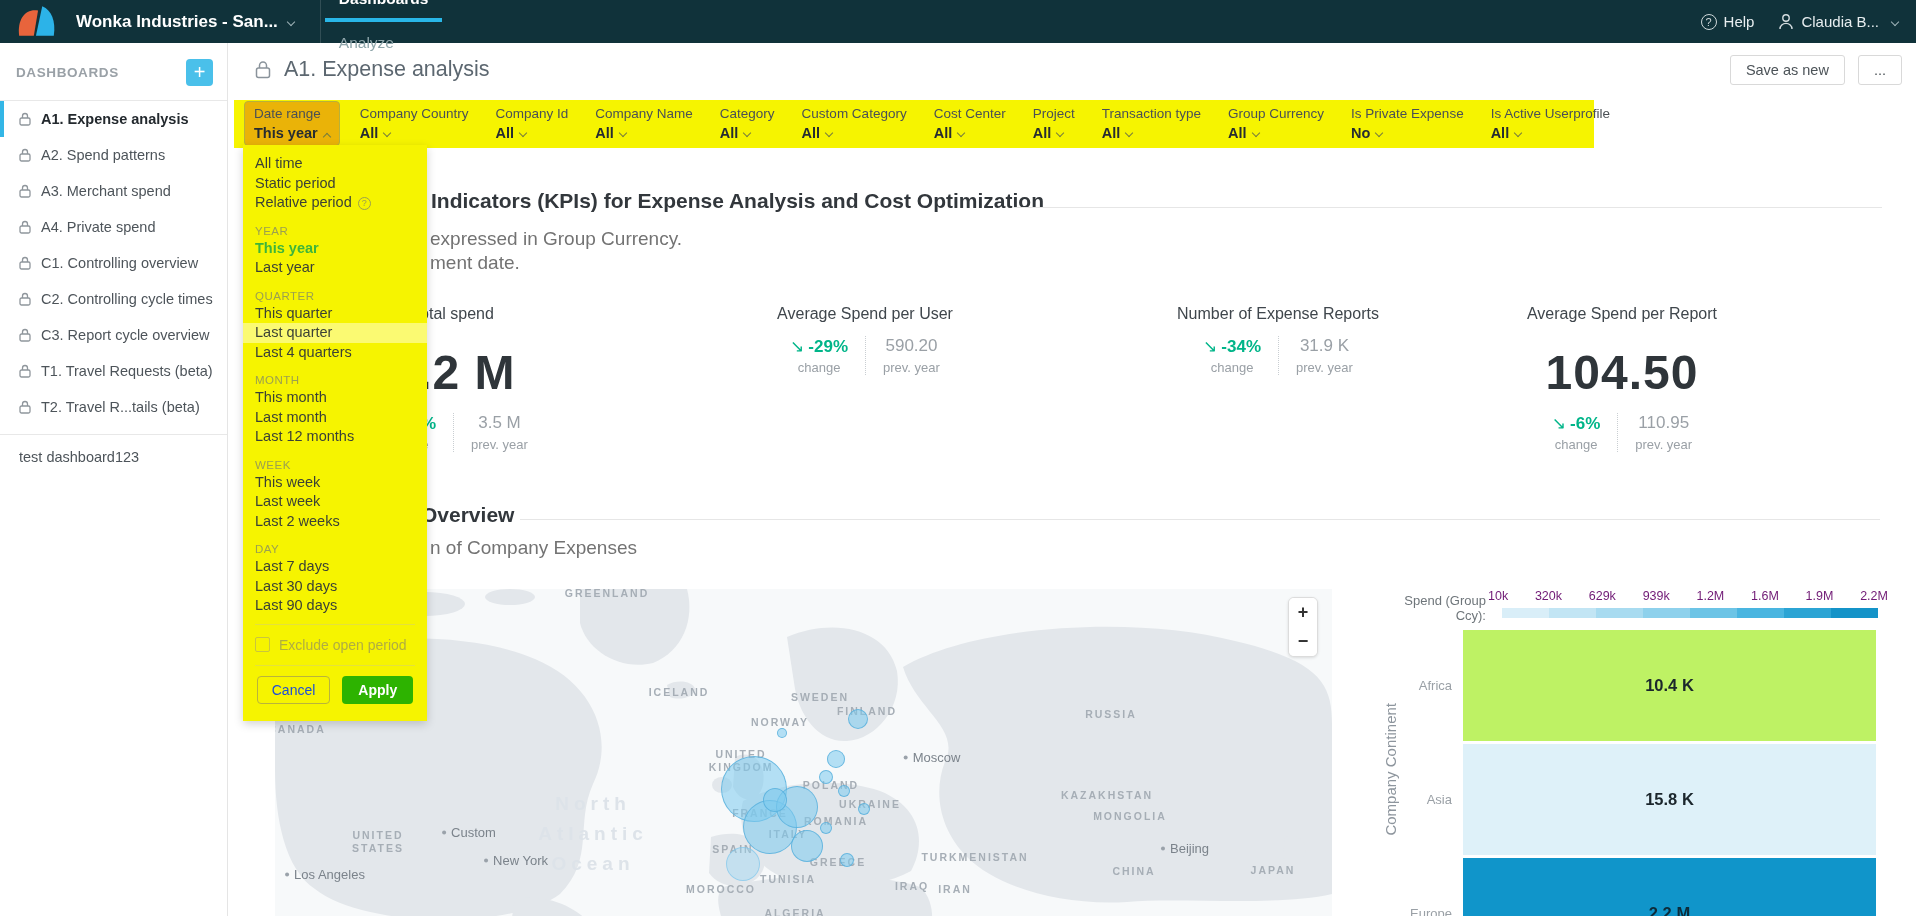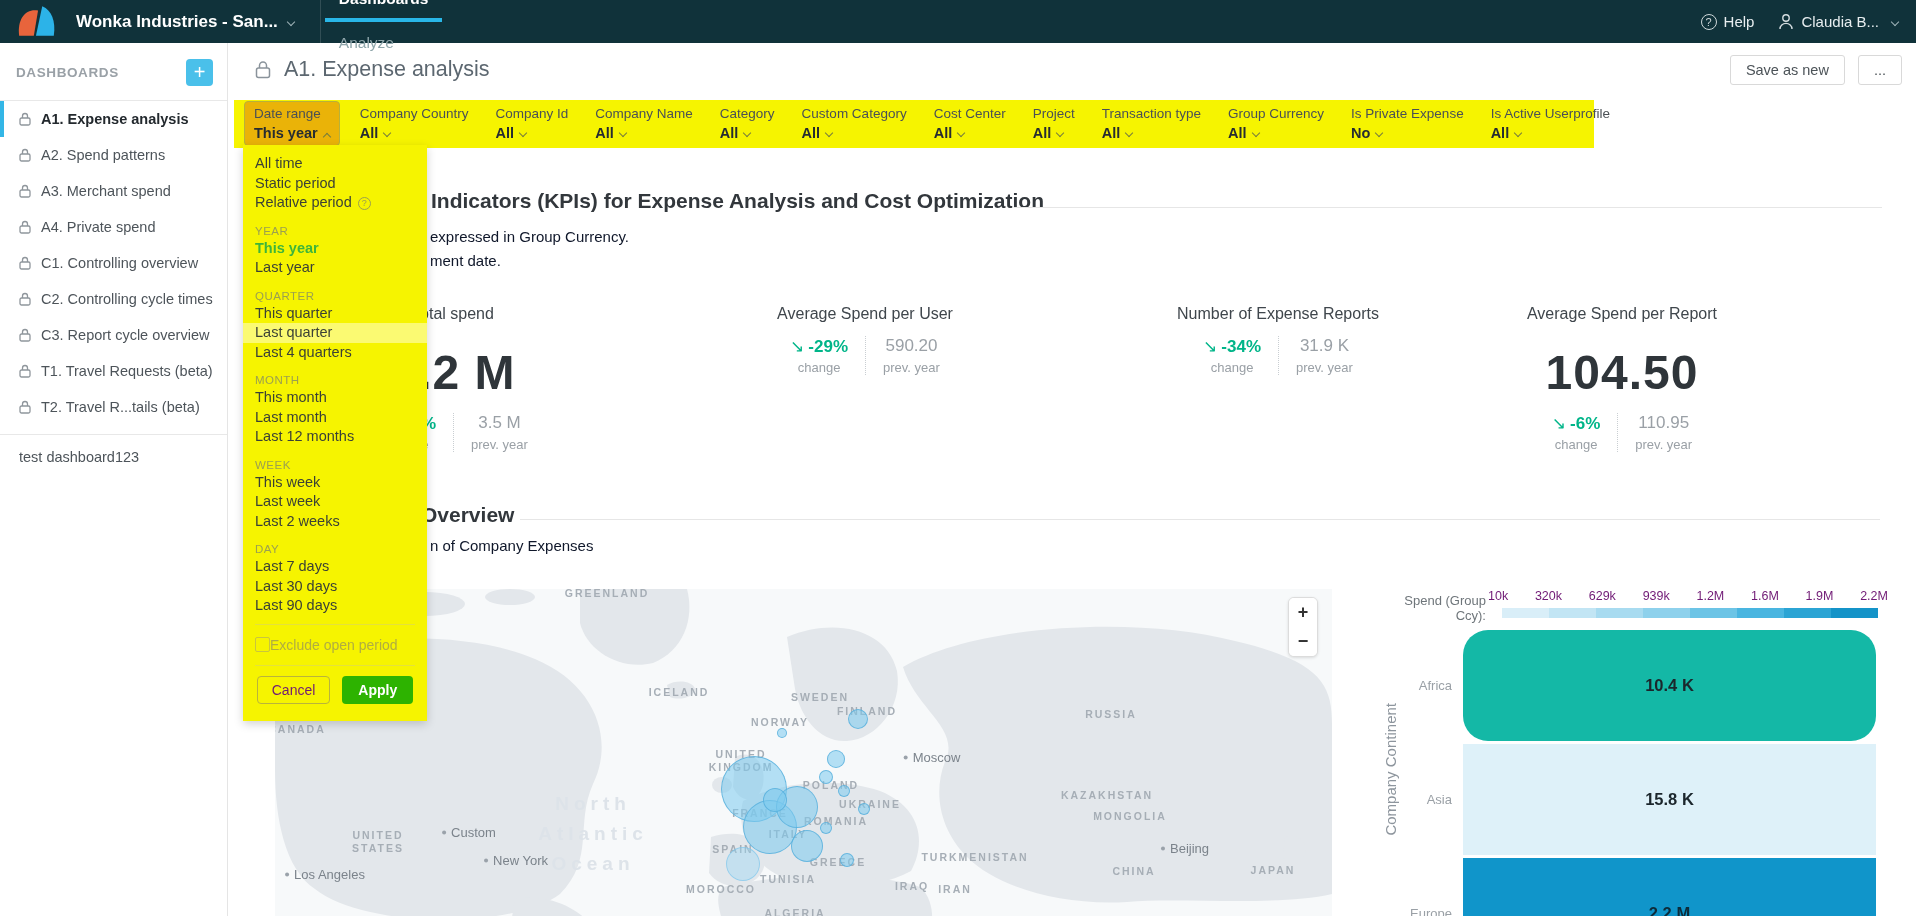--- a/index.html
+++ b/index.html
@@ -45,21 +45,21 @@
   #ph-title { position:absolute; left:27px; top:14px; display:flex; align-items:center; gap:13px;
     font-size:21.5px; color:#5c6770;}
   #ph-title .lk { color:#8a939b; display:inline-flex;}
   #ph-buttons { position:absolute; right:14px; top:12px; display:flex; gap:13px;}
   .btn { background:#fff; border:1px solid #d9d9d9; border-radius:3px; color:#4c5358; font-size:14.5px;
     padding:6px 15px; cursor:pointer; font-family:inherit;}
 
   
   .sec-title { position:absolute; font-size:21px; font-weight:bold; color:#32373c; white-space:nowrap;}
   .sec-line { position:absolute; height:1px; background:#e6e6e6;}
-  .sec-sub { position:absolute; font-size:15px; color:#0f172a; white-space:nowrap;}
+  .sec-sub { position:absolute; font-size:19px; color:#737373; white-space:nowrap;}
   .kpi-col { position:absolute; top:262px; width:360px; text-align:center;}
   .kpi-label { font-size:16px; color:#3f464c;}
   .kpi-value { margin-top:22px; font-size:48px; font-weight:bold; color:#2f353a; letter-spacing:1px;}
   .kpi-change { margin-top:13px; display:inline-flex; align-items:flex-start;}
   .kpi-ch-left { padding-right:17px; border-right:1px dotted #c9ced2;}
   .kpi-ch-right { padding-left:17px;}
   .kpi-pct { font-size:17px; font-weight:bold; color:#00b589; height:22px;}
   .kpi-arrow { font-weight:normal; margin-right:4px;}
   .kpi-prev { font-size:17px; color:#9aa0a6; height:22px;}
   .kpi-sub { font-size:13px; color:#9aa0a6; margin-top:2px;}
@@ -76,24 +76,24 @@
   #dropdown { position:absolute; left:15px; top:102px; width:184px; height:576px; background:#f6f400;
     z-index:31; box-shadow:0 3px 9px rgba(0,0,0,.18); padding:9px 0 12px 0; font-size:14.5px; color:#3a4036;}
   .dd-item { line-height:19.5px; padding-left:12px; cursor:pointer; white-space:nowrap;}
   .dd-item.selected { color:#3eb53a; font-weight:bold;}
   .dd-item.hover { background:#fbfa72;}
   .dd-head { line-height:16px; margin-top:10px; padding-left:12px; font-size:11.5px; color:#9ba04f;
     letter-spacing:.5px; text-transform:uppercase;}
   .dd-help { display:inline-flex; align-items:center; justify-content:center; width:13px; height:13px;
     border:1px solid #9ba04f; border-radius:50%; font-size:9px; color:#9ba04f; margin-left:6px; vertical-align:1px;}
   .dd-div { height:1px; background:#e4e13c; margin:8px 12px;}
-  #dd-check { display:flex; align-items:center; padding:4px 12px; color:#b0ad41; font-size:14px;}
+  #dd-check { display:flex; align-items:center; gap:9px; padding:4px 12px; color:#b0ad41; font-size:14px;}
   #dd-check .box { width:15px; height:15px; border:1.5px solid #c9c53e; border-radius:2px; background:transparent;}
   #dd-buttons { display:flex; justify-content:center; gap:12px; margin-top:10px;}
-  #dd-cancel { background:transparent; border:1px solid #b9b43b; border-radius:4px; color:#701a75;
+  #dd-cancel { background:transparent; border:1px solid #b9b43b; border-radius:4px; color:#1d4ed8;
     font-size:14px; padding:5px 14px; cursor:pointer; font-family:inherit;}
   #dd-apply { background:#2db300; border:none; border-radius:4px; color:#fff; font-weight:bold;
     font-size:14px; padding:6px 16px; cursor:pointer; font-family:inherit;}
 
   
   #map { position:absolute; left:47px; top:546px; width:1057px; height:370px; background:#f7f9fa; overflow:hidden;}
   #map svg.land { position:absolute; left:0; top:0;}
   .mlabel { position:absolute; transform:translate(-50%,-50%); font-size:10.5px; font-weight:bold;
     letter-spacing:2px; color:#a6aeb6; white-space:pre; text-align:center; line-height:13px;}
   .mcity { position:absolute; transform:translate(-50%,-50%); font-size:13px; color:#7b838b; white-space:nowrap;}
@@ -423,21 +423,21 @@
         <div style="background: rgb(142, 209, 236);"></div>
         <div style="background: rgb(108, 196, 230);"></div>
         <div style="background: rgb(73, 181, 224);"></div>
         <div style="background: rgb(43, 164, 212);"></div>
         <div style="background: rgb(20, 147, 200);"></div>
       </div>
     <div id="ylabel">Company Continent</div>
     <div id="chart-rows">
         <div class="crow">
           <div class="crow-label">Africa</div>
-          <div class="crow-bar" style="background: #14b8a6; color: rgb(27, 38, 44); border-radius: 25px;">10.4 K</div>
+          <div class="crow-bar" style="background: #bef264; color: rgb(27, 38, 44);">10.4 K</div>
         </div>
         <div class="crow">
           <div class="crow-label">Asia</div>
           <div class="crow-bar" style="background: rgb(222, 241, 249); color: rgb(27, 38, 44);">15.8 K</div>
         </div>
         <div class="crow">
           <div class="crow-label">Europe</div>
           <div class="crow-bar" style="background: rgb(16, 149, 202); color: rgb(13, 44, 58);">2.2 M</div>
         </div>
       </div>

